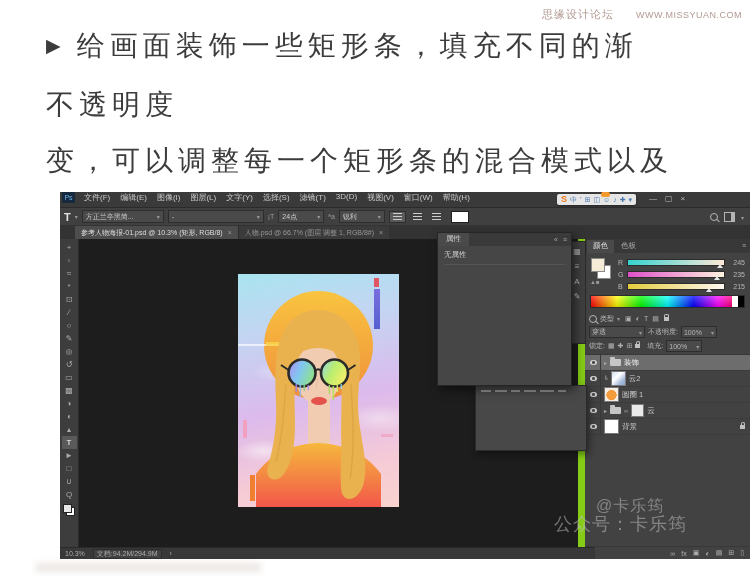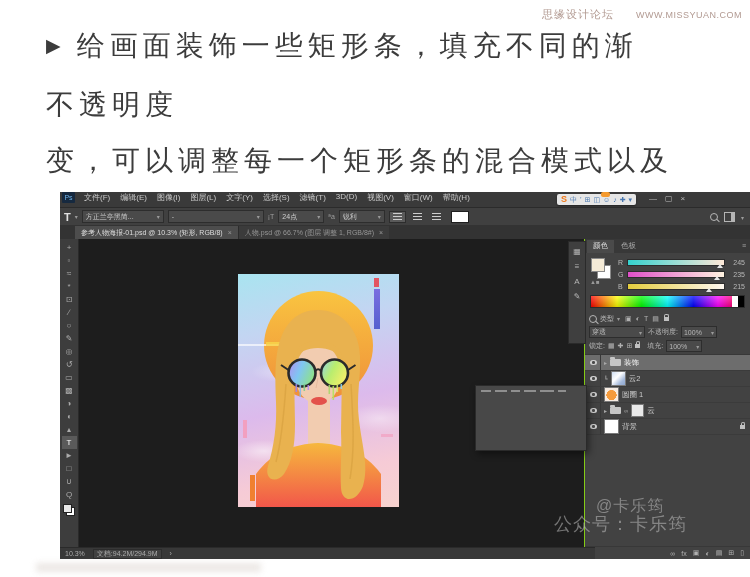--- a/index.html
+++ b/index.html
@@ -71,21 +71,21 @@
   .st-pink{left:5px;top:146px;width:4px;height:18px;background:var(--strip-pink)}
   .st-pink2{right:6px;top:160px;width:12px;height:3px;background:rgba(242,160,192,.7)}
   .st-orange{left:12px;bottom:6px;width:5px;height:26px;background:var(--strip-orange)}
   .person{position:absolute;inset:0}
 
   
   .ministrip{position:absolute;left:508px;top:2px;width:16px;height:96px;background:#3f3f3f;border:1px solid #2a2a2a;display:flex;flex-direction:column;align-items:center;gap:6px;padding-top:5px;z-index:2}
   .mini-ic{font-size:8px;color:#b5b5b5}
 
   
-  .dock{width:165px;background:#424242;border-left:1px solid #84cc16;display:flex;flex-direction:column}
+  .dock{width:165px;background:#424242;border-left:7px solid #84cc16;display:flex;flex-direction:column}
   .panel-tabs{height:13px;background:#383838;display:flex;align-items:flex-end;padding:1px 2px 0;gap:1px;position:relative}
   .ptab{padding:1px 6px 2px;font-size:7.5px;color:#ababab}
   .ptab.active{background:#4a4a4a;color:#ddd}
   .ph-menu{position:absolute;right:4px;top:3px;font-size:7px;color:#a5a5a5}
   .color-body{display:flex;gap:6px;padding:4px 5px 2px}
   .swatches{width:22px;height:24px;position:relative;flex:none}
   .sw-bg{position:absolute;left:7px;top:8px;width:12px;height:12px;background:#fff;border:1px solid #8a8a8a}
   .sw-fg{position:absolute;left:1px;top:1px;width:12px;height:12px;background:#f5ebd7;border:1px solid #8a8a8a;z-index:2}
   .sw-mini{position:absolute;left:0;bottom:-4px;font-size:6px;color:#9a9a9a}
   .sliders{flex:1;display:flex;flex-direction:column;gap:5px;padding-top:2px}
@@ -472,20 +472,33 @@
         </div>
     </div>
 
     <div class="statusbar">
       <span>10.3%</span>
       <span class="doc-box">文档:94.2M/294.9M</span>
       <span>›</span>
     </div>
   </div>
 
+  <div class="props">
+    <div class="props-head">
+      <span class="props-tab">属性</span>
+      <span class="props-ctl">
+        <span>«</span>
+        <span>≡</span>
+      </span>
+    </div>
+    <div class="props-body">
+      <span>无属性</span>
+      <div class="line"></div>
+    </div>
+  </div>
 
   <div class="panel2">
     <div class="p2row">
       <span style="width:10px"></span>
         <span style="width:12px"></span>
         <span style="width:9px"></span>
         <span style="width:12px"></span>
         <span style="width:14px"></span>
         <span style="width:8px"></span>
     </div>

